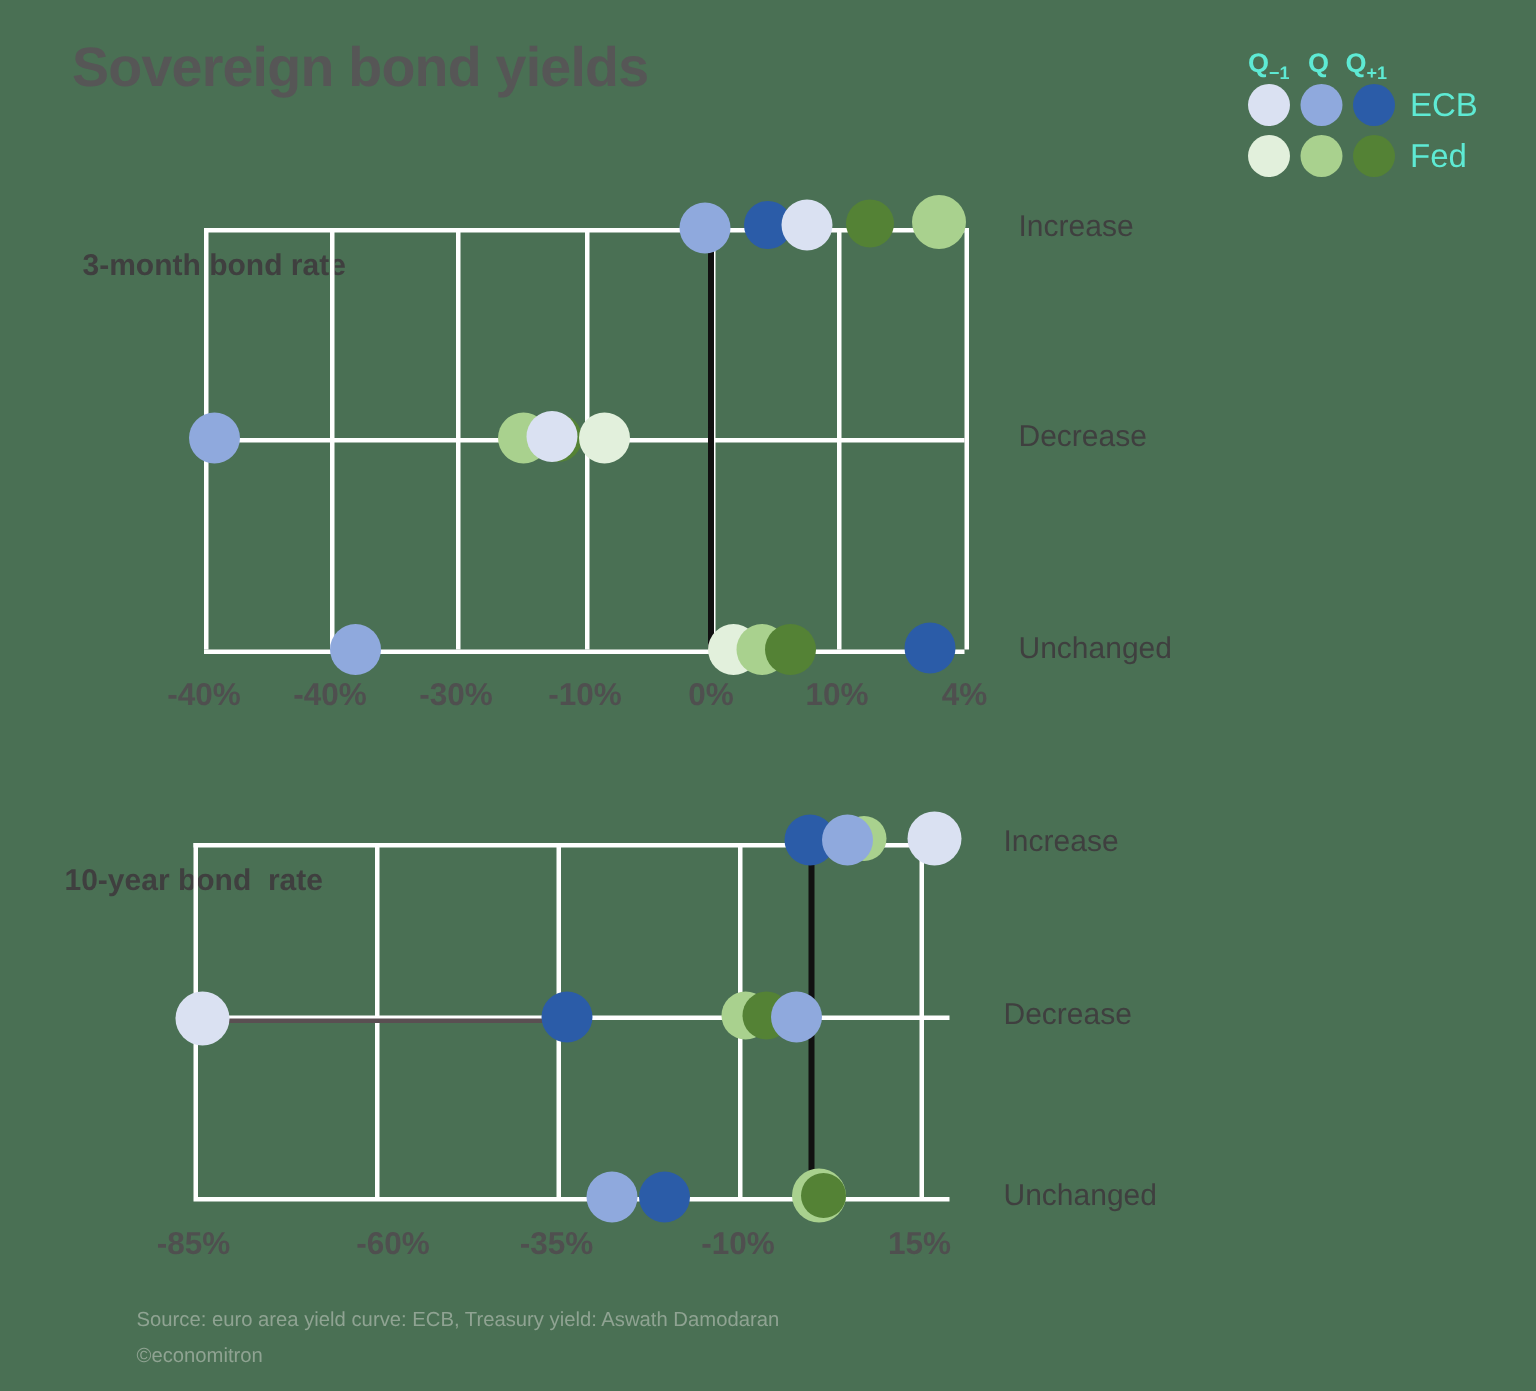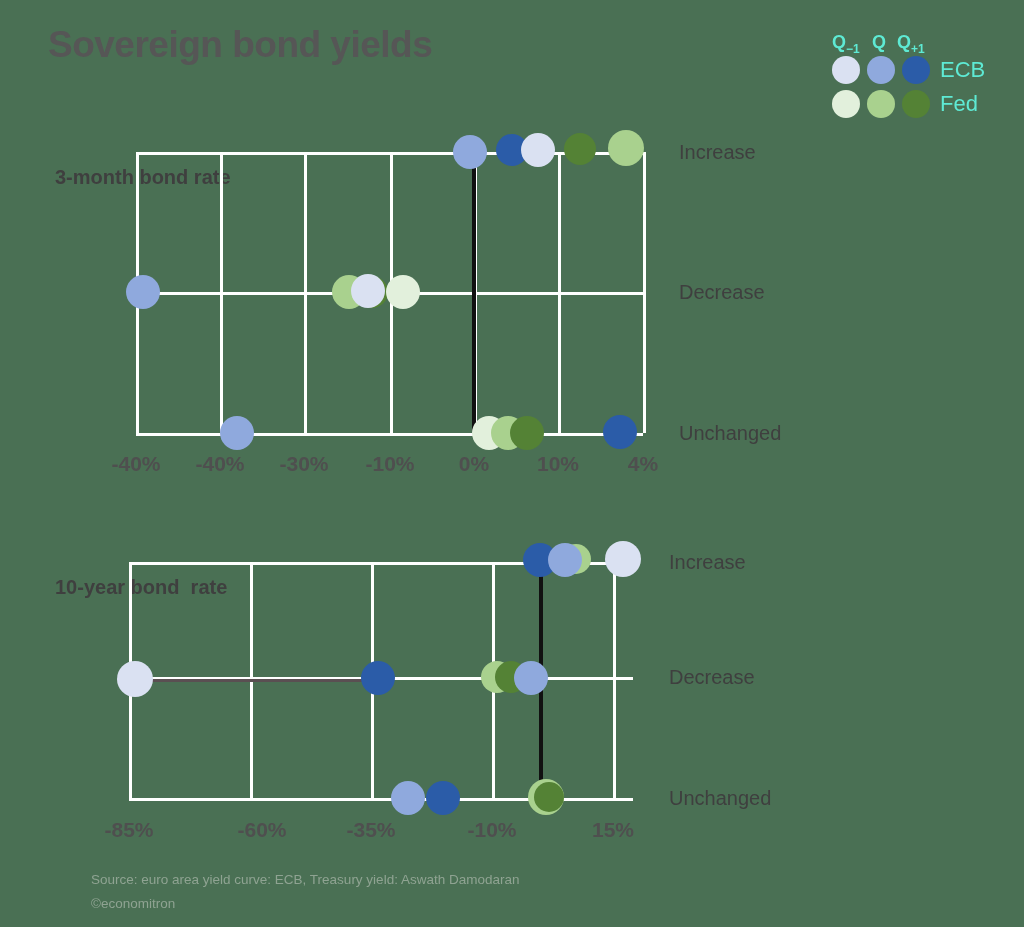--- a/index.html
+++ b/index.html
@@ -134,21 +134,21 @@
       <div class="ylab" style="left: 679px; top: 433px;">Unchanged</div>
       <div class="xlab" style="left: 136px; top: 452px;">-40%</div>
       <div class="xlab" style="left: 220px; top: 452px;">-40%</div>
       <div class="xlab" style="left: 304px; top: 452px;">-30%</div>
       <div class="xlab" style="left: 390px; top: 452px;">-10%</div>
       <div class="xlab" style="left: 474px; top: 452px;">0%</div>
       <div class="xlab" style="left: 558px; top: 452px;">10%</div>
       <div class="xlab" style="left: 643px; top: 452px;">4%</div>
     </div>
 
-  <div class="panel-title" id="t1" style="left: 55px; top: 528px;">10-year bond  rate</div>
+  <div class="panel-title" id="t1" style="left: 43px; top: 528px;">10-year bond  rate</div>
   <div class="plot" id="p1" style="left: 0px; top: 0px; width: 1024px; height: 927px;">
       <div class="hline" style="left: 129px; top: 562px; width: 504px;"></div>
       <div class="hline" style="left: 129px; top: 677px; width: 504px;"></div>
       <div class="hline" style="left: 129px; top: 798px; width: 504px;"></div>
       <div class="vline" style="left: 129px; top: 562px; height: 236px;"></div>
       <div class="vline" style="left: 250px; top: 562px; height: 236px;"></div>
       <div class="vline" style="left: 371px; top: 562px; height: 236px;"></div>
       <div class="vline" style="left: 492px; top: 562px; height: 236px;"></div>
       <div class="vline" style="left: 613px; top: 562px; height: 236px;"></div>
       <div class="zeroline" style="left: 539px; top: 562px; height: 236px;"></div>

